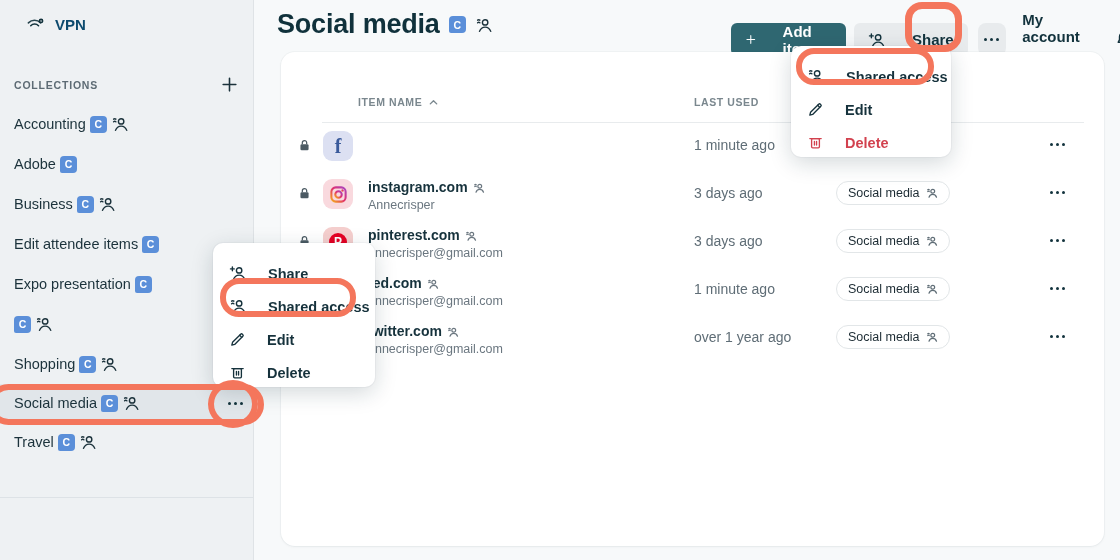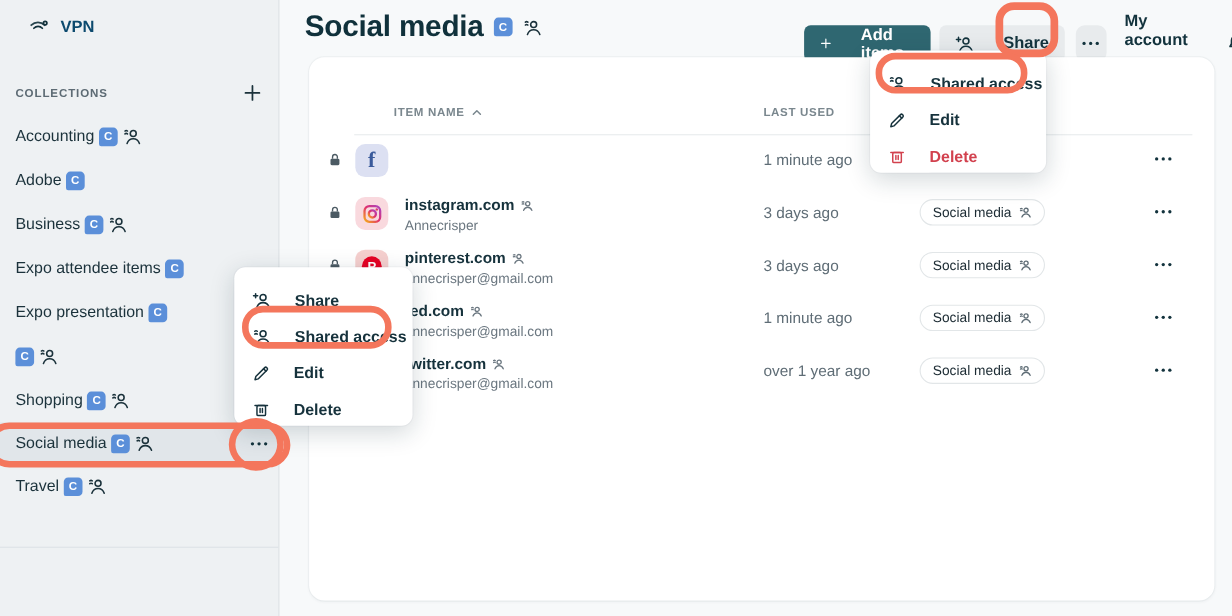--- a/index.html
+++ b/index.html
@@ -126,21 +126,21 @@
           <svg width="18" height="18" viewBox="0 0 24 24" fill="none" stroke="#1b323b" stroke-width="1.9" stroke-linecap="round">
             <circle cx="13.5" cy="8.5" r="3.6"></circle>
             <path d="M6 20.5c1.4-3.8 4.6-5.7 7.5-5.7s6.1 1.9 7.5 5.7"></path>
             <path d="M3.5 5.5c1-.8 2-.8 3 0M3.5 9c1-.8 2-.8 3 0"></path>
           </svg>
         </span>
     <span class="grow"></span>
 
   </div>
       <div class="side-item">
-    <span>Expo attendee items</span>
+    <span>Edit attendee items</span>
     <span class="c-badge">C</span>
 
     <span class="grow"></span>
 
   </div>
       <div class="side-item">
     <span>Expo presentation</span>
     <span class="c-badge">C</span>
 
     <span class="grow"></span>

